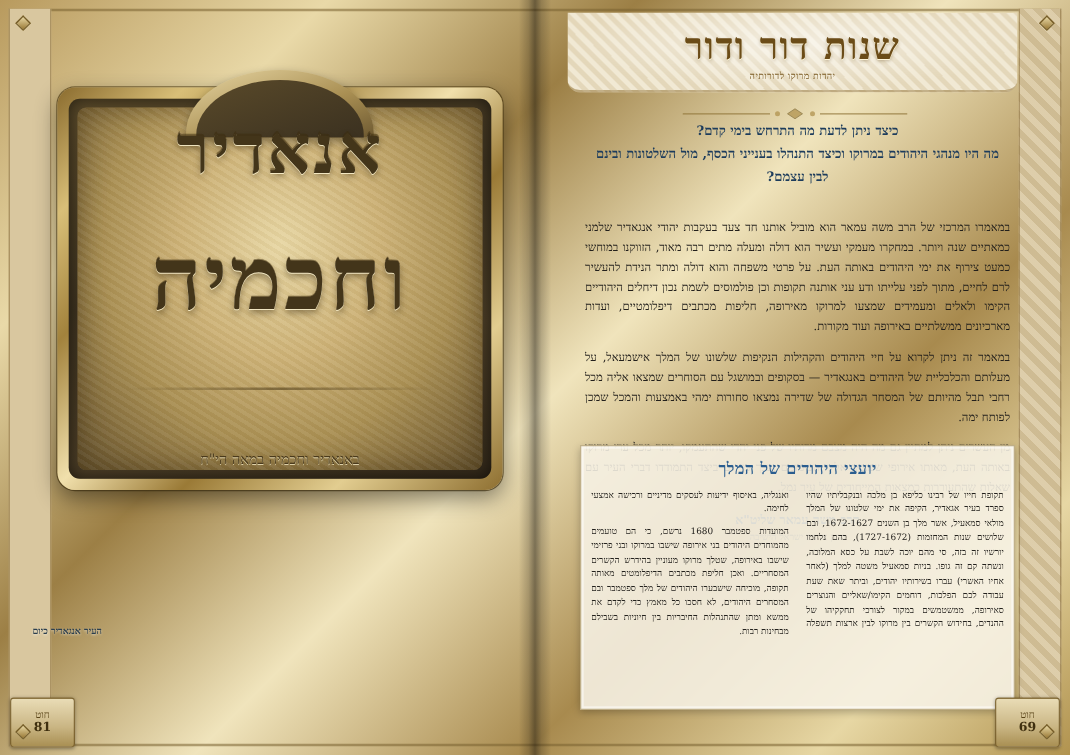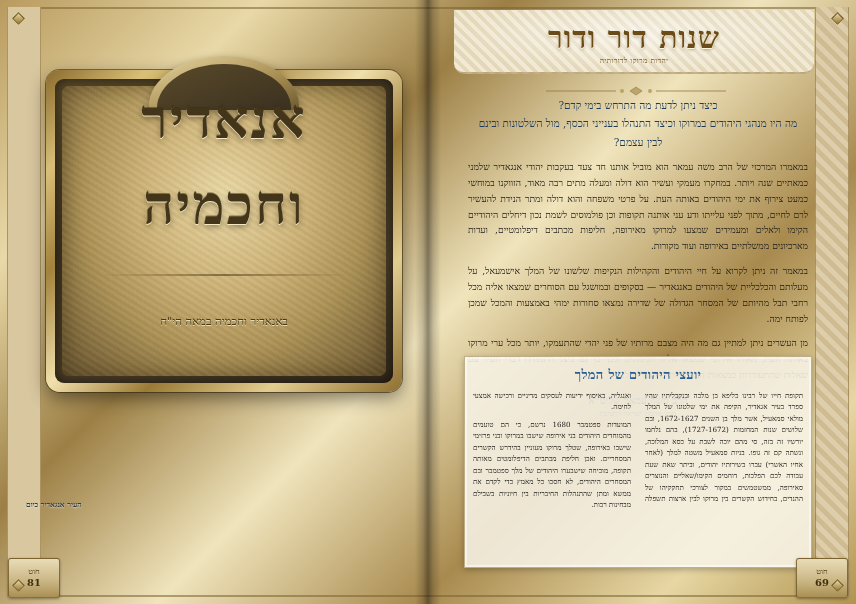--- a/index.html
+++ b/index.html
@@ -189,23 +189,23 @@
     width: 340px;
     direction: rtl;
     text-align: justify;
     z-index: 12;
     font-family: "DejaVu Serif", "Liberation Serif", serif;
   }
   .lead {
     font-size: 10.5px;
     line-height: 1.75;
     color: #1d3c5c;
-    font-weight: 400;
+    font-weight: 700;
     text-align: center;
-    margin-bottom: 8px;
+    margin-bottom: 24px;
   }
   .body-p {
     font-size: 9.2px;
     line-height: 1.72;
     color: #23201c;
     margin-bottom: 9px;
     text-align: justify;
   }
   .signature {
     margin-top: 12px;
@@ -307,38 +307,37 @@
   }
   .plaque-arch::after {
     content: "";
     position: absolute; left: 8px; right: 8px; top: 8px; bottom: 0;
     background: linear-gradient(160deg, #5a4a2a, #3b3120);
     border-radius: 70px 70px 0 0 / 46px 46px 0 0;
   }
   .plaque-text {
     position: absolute; inset: 0;
     display: flex; flex-direction: column;
-    align-items: center; justify-content: flex-start;
+    align-items: center; justify-content: space-between;
     z-index: 3;
     padding-top: 6px;
-    gap: 26px;
   }
   .plq-l1, .plq-l2 {
     font-family: "DejaVu Serif", "Liberation Serif", serif;
     font-weight: 700;
     color: #43351a;
     text-shadow:
       0 1px 0 rgba(255,246,210,.85),
       0 -1px 0 rgba(60,44,14,.5),
       0 3px 6px rgba(50,36,8,.45);
     letter-spacing: 2px;
     line-height: 1.0;
   }
   .plq-l1 { font-size: 54px; }
-  .plq-l2 { font-size: 54px; margin-top: 6px; }
+  .plq-l2 { font-size: 70px; margin-top: 6px; }
   .plq-rule {
     width: 250px; height: 2px; margin: 16px 0 10px;
     background: linear-gradient(to right, transparent, rgba(70,52,18,.55), transparent);
   }
   .plq-sub {
     font-family: "DejaVu Serif", "Liberation Serif", serif;
     font-size: 11.5px;
     color: #4a3a1c;
     text-shadow: 0 1px 0 rgba(255,246,210,.7);
     line-height: 1.6;

